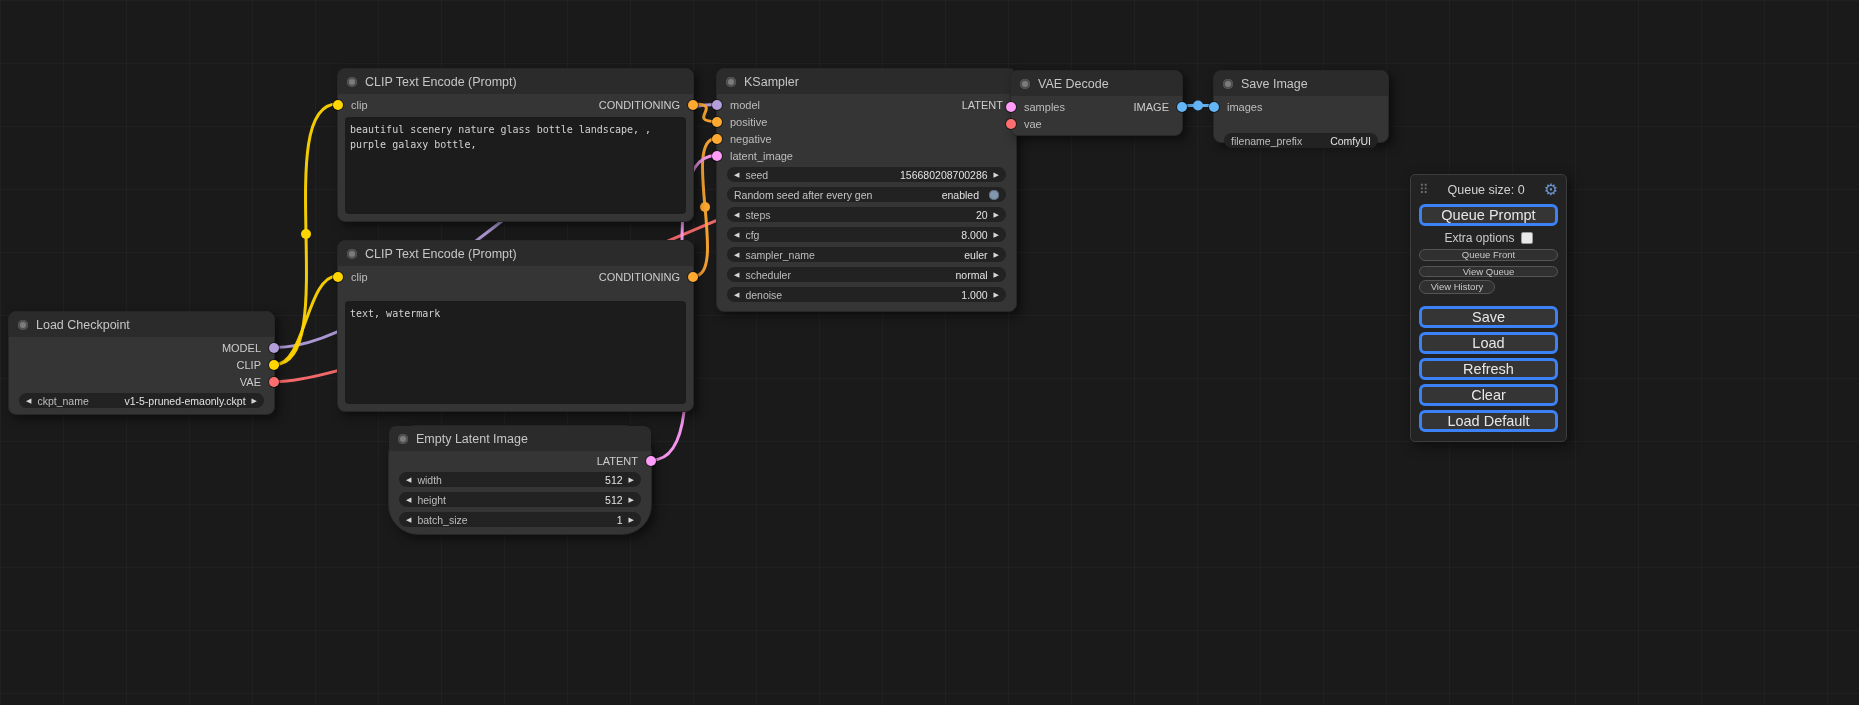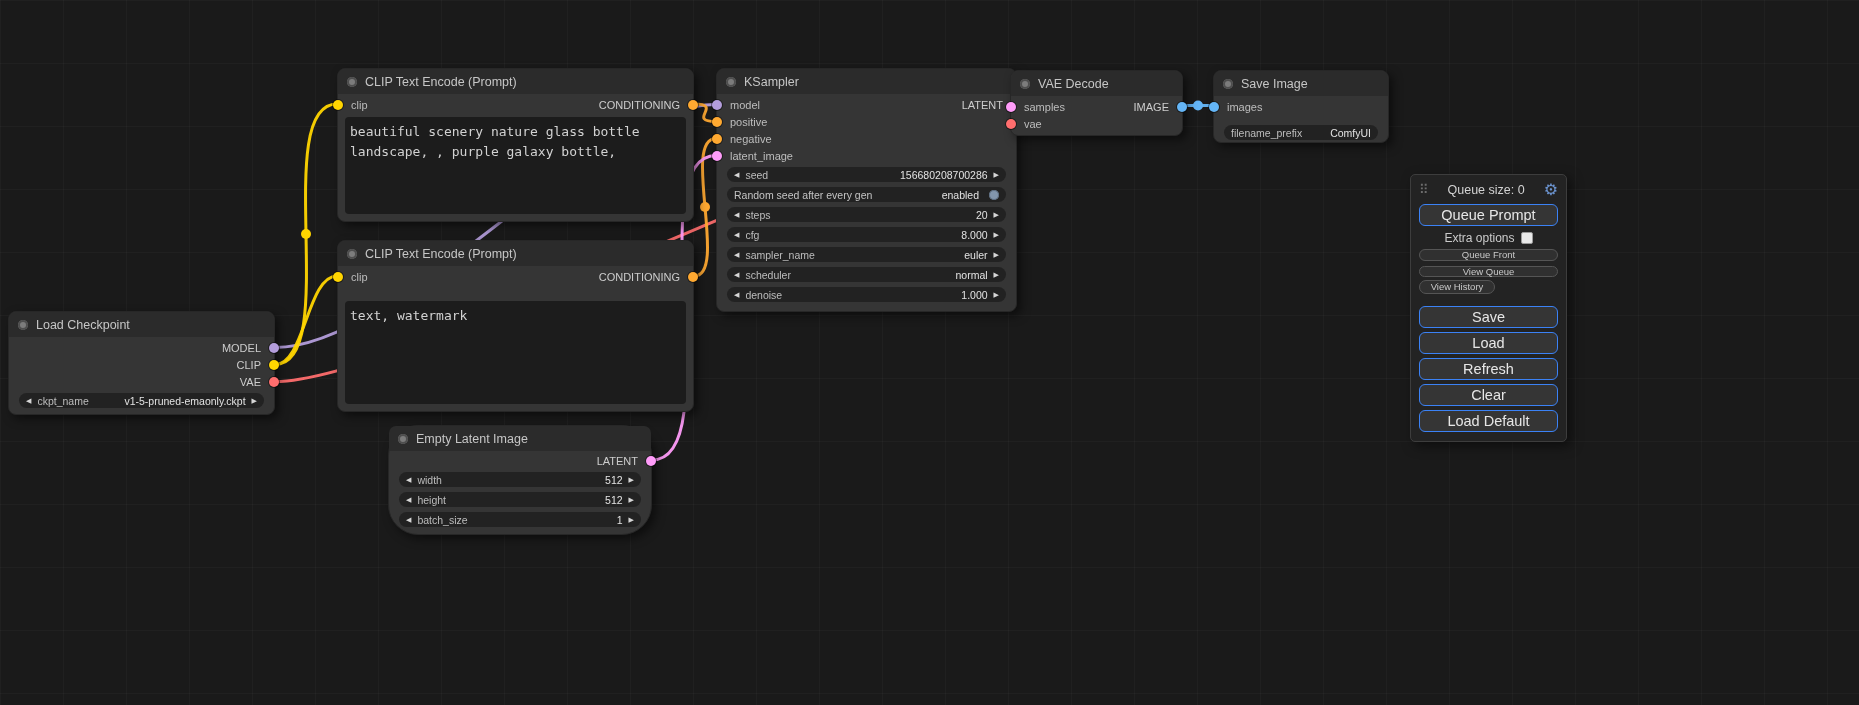--- a/index.html
+++ b/index.html
@@ -41,33 +41,33 @@
             display:flex; align-items:center; gap:6px; padding:0 7px;
             font-size:10.5px; color:#bdbdbd; }
   .widget .arrow { color:#d6d6d6; font-size:7px; line-height:1; flex:none; }
   .widget .w-value { margin-left:auto; color:#e2e2e2; }
   .widget.toggle .w-label { color:#c4c4c4; }
   .toggle-knob { width:10px; height:10px; border-radius:50%; background:#8296ad;
                  box-shadow:inset 0 0 0 1px #5d6d80; margin-left:4px; flex:none; }
 
   .prompt-box { position:absolute; left:7px; right:7px; background:#1c1c1c;
                 border-radius:4px; padding:5px 5px; color:#d2d2d2;
-                font-family:"DejaVu Sans Mono", monospace; font-size:13px;
+                font-family:"DejaVu Sans Mono", monospace; font-size:10px;
                 line-height:1.5; white-space:pre-wrap; word-break:break-word; }
 
   
   .queue-panel { position:absolute; left:1410px; top:174px; width:157px; z-index:3;
                  background:#232323; border:1px solid #3d3d3d; border-radius:5px;
                  padding:5px 8px 7px; box-shadow:4px 4px 12px rgba(0,0,0,.5); }
   .qp-header { display:flex; align-items:center; margin-bottom:5px; }
   .drag-handle { color:#6d6d6d; font-size:13px; flex:none; }
   .queue-size { flex:1; text-align:center; color:#d2d2d2; font-size:12.5px; }
   .gear { color:#6b93cf; font-size:16px; flex:none; cursor:pointer; }
   .qp-btn { display:block; width:100%; height:22px; background:#353535;
-            border:1px solid #3b82f6; border-radius:6px; color:#e6e6e6;
+            border:3px solid #3b82f6; border-radius:6px; color:#e6e6e6;
             font-size:14.5px; font-family:"Liberation Sans", sans-serif;
             margin-bottom:4px; cursor:pointer; line-height:1; }
   .extra-row { display:flex; align-items:center; justify-content:center; gap:6px;
                color:#cbcbcb; font-size:12px; margin:5px 0 4px; }
   .checkbox { width:12px; height:12px; background:#e9e9e9; border:1px solid #9a9a9a;
               border-radius:2px; display:inline-block; }
   .small-row { display:flex; gap:5px; margin-bottom:3px;flex-direction:column; }
   .small-row.center { justify-content:center; }
   .qp-btn.small { width:auto; flex:1; height:14px; font-size:9.5px; border-radius:8px;
                   background:#303030; border:1px solid #555; color:#c9c9c9;
@@ -277,21 +277,21 @@
   <div class="node" style="left:1213px; top:70px; width:176px; height:73px;">
     <div class="node-title">
       <span class="collapse-dot"></span>
       <span class="title-text">Save Image</span>
     </div>
     <div class="node-body">
       <div class="row">
         <span class="dot in dot-image"></span>
         <span class="in-label">images</span>
       </div>
-      <div class="widget" style="margin-top:10px;">
+      <div class="widget" style="margin-top:18px;">
         <span class="w-label">filename_prefix</span>
         <span class="w-value">ComfyUI</span>
       </div>
     </div>
   </div>
 
   <div class="queue-panel">
     <div class="qp-header">
       <span class="drag-handle">⠿</span>
       <span class="queue-size">Queue size: 0</span>

